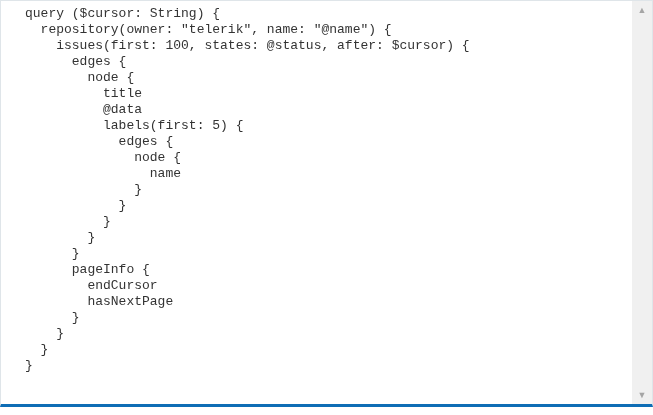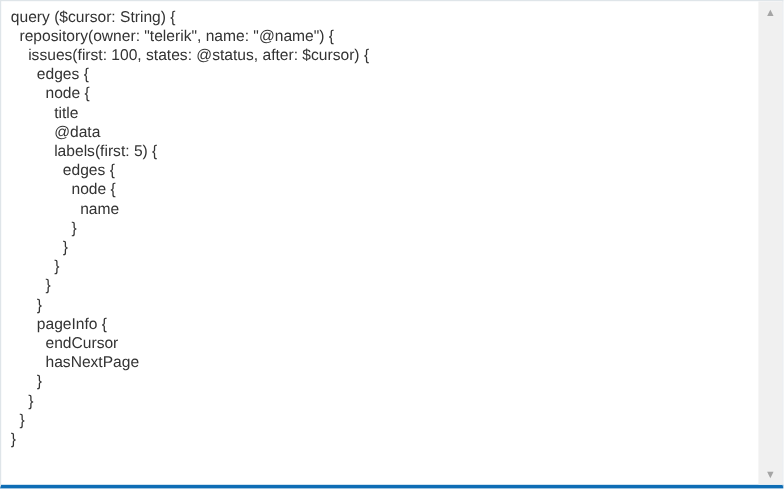--- a/index.html
+++ b/index.html
@@ -21,22 +21,22 @@
     border-bottom: 3px solid var(--accent, #0e6db5);
     overflow: hidden;
   }
   .code {
     position: absolute;
     top: 0;
     left: 0;
     right: 20px;
     bottom: 0;
     margin: 0;
-    padding: 5px 4px 0 8px;
-    font-family: Liberation Sans, sans-serif;
+    padding: 5px 4px 0 24px;
+    font-family: Liberation Mono, monospace;
     font-size: 13px;
     line-height: 16px;
     color: var(--text, #333333);
     white-space: pre;
     overflow: hidden;
   }
   .scrollbar {
     position: absolute;
     top: 0;
     right: 0;

